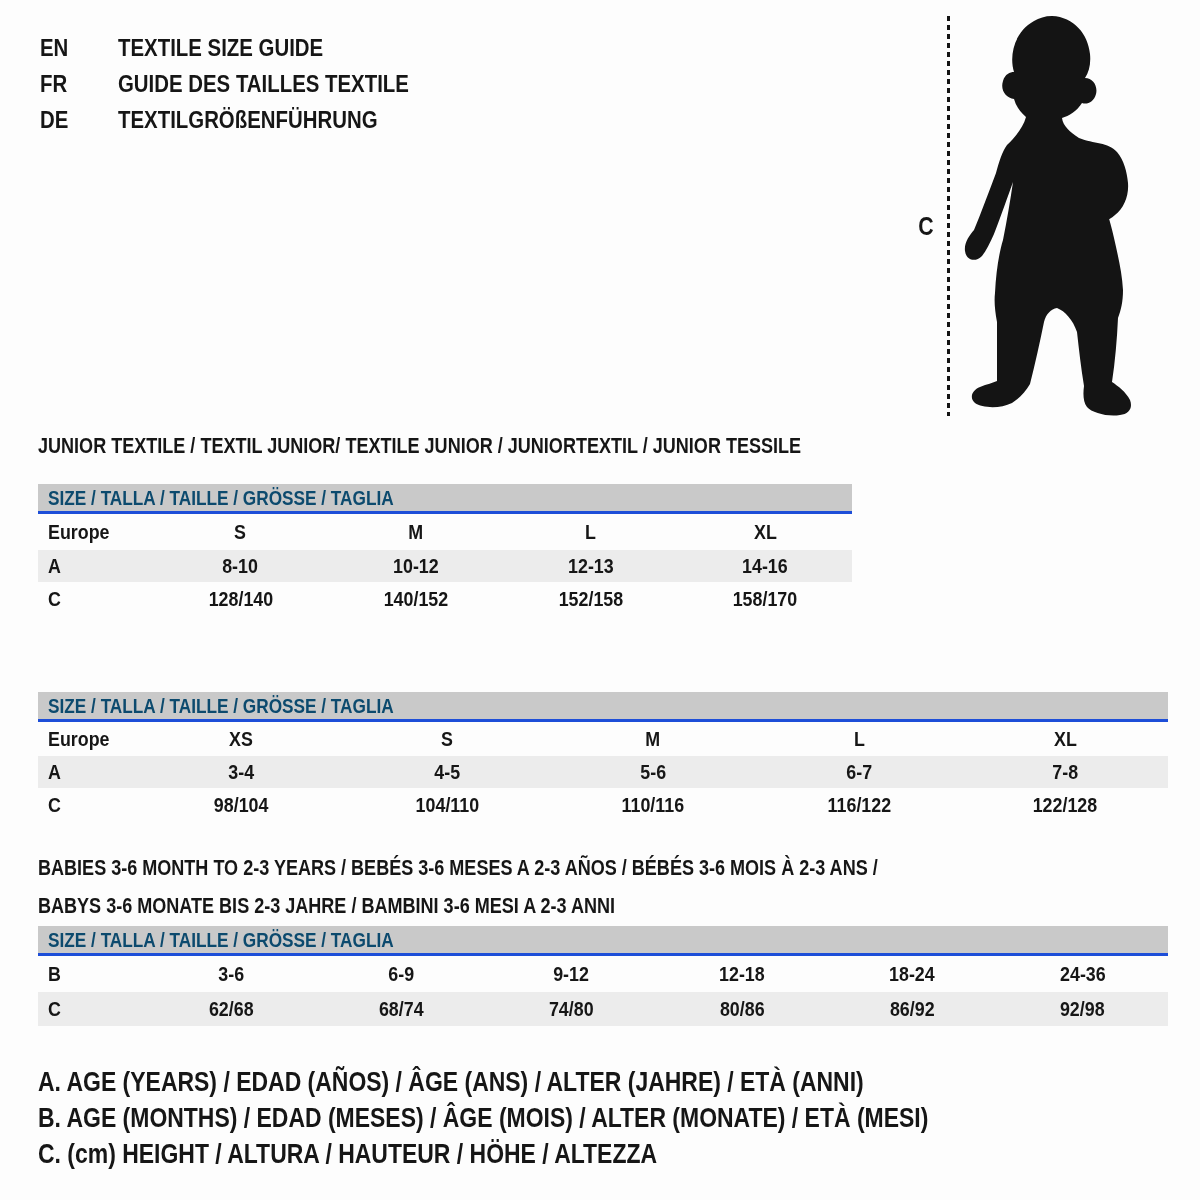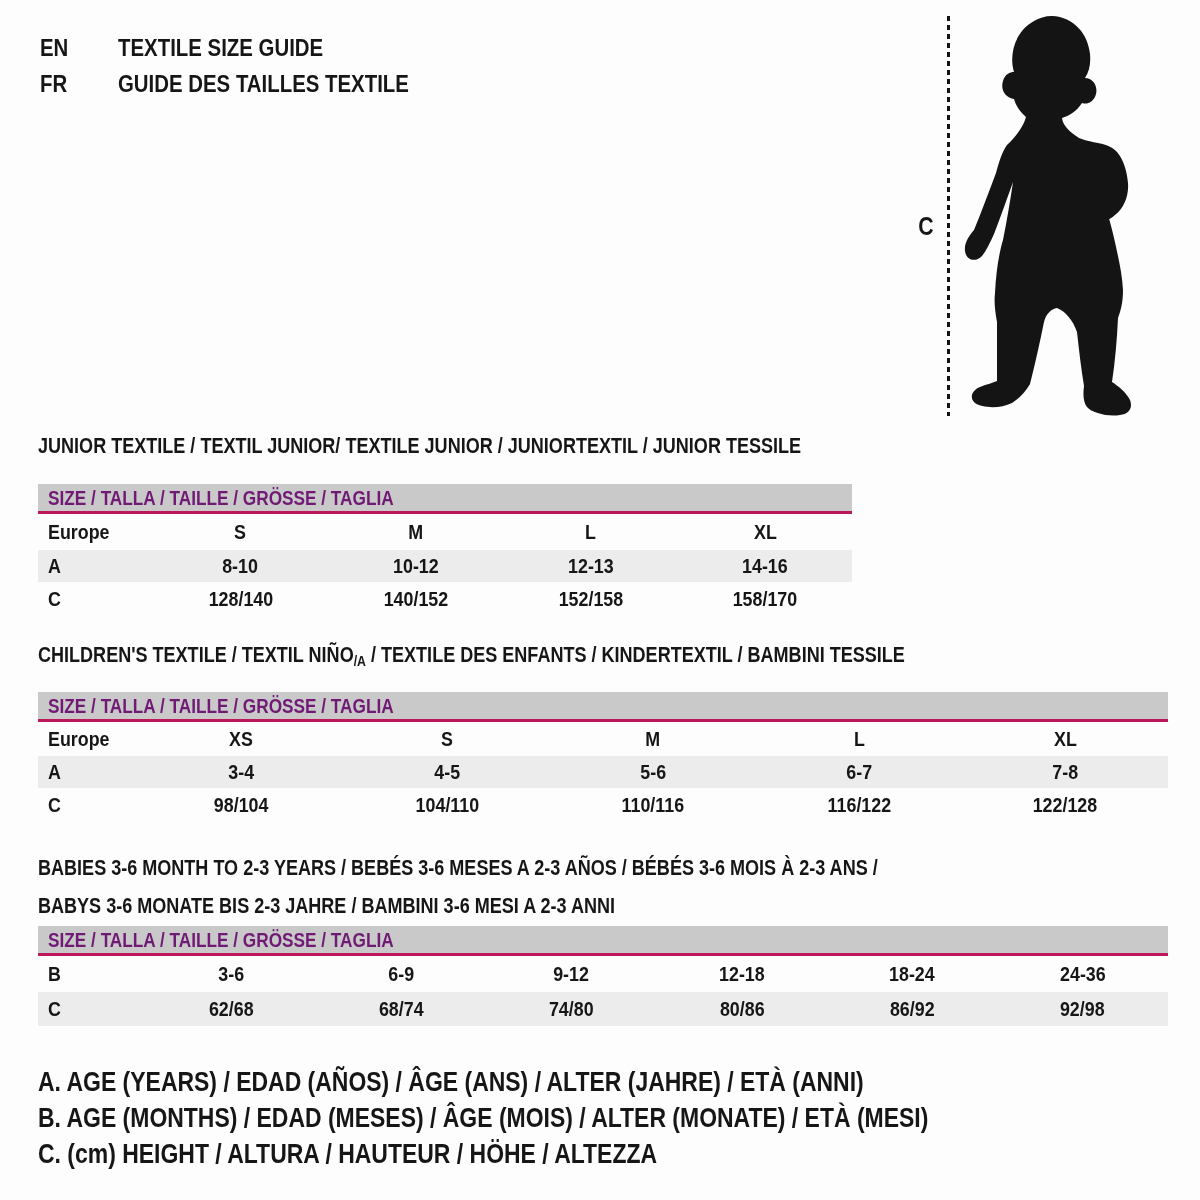--- a/index.html
+++ b/index.html
@@ -29,21 +29,21 @@
   .heading-junior{top:434px;}
   .heading-children{top:643px;}
   .heading-babies{top:849px;line-height:38px;}
   .sub{font-size:15px;vertical-align:-4px;}
 
   
   table.sizetable{position:absolute;border-collapse:collapse;table-layout:fixed;
     font-size:21px;font-weight:bold;color:#161616;}
   table.sizetable td{padding:0;text-align:center;vertical-align:middle;overflow:hidden;}
   table.sizetable td.rowlabel,table.sizetable td.barcell{text-align:left;padding-left:10px;}
-  tr.bar td{background:#c9c9c9;color:#701a75;height:27px;border-bottom:3px solid #be185d;}
+  tr.bar td{background:#c9c9c9;color:#0c4a6e;height:27px;border-bottom:3px solid #1d4ed8;}
   tr.stripe td{background:#ececec;}
   .t-junior{left:38px;top:484px;width:814px;}
   .t-children{left:38px;top:692px;width:1130px;}
   .t-babies{left:38px;top:926px;width:1130px;}
   .r36 td{height:36px;} .r34 td{height:34px;} .r32 td{height:32px;}
 
   
   .legend{position:absolute;left:38px;top:1064px;font-size:28px;}
   .legend-line{height:36px;line-height:36px;}
 </style>
@@ -53,20 +53,24 @@
 <div class="page">
 
   <div class="lang-block">
     <div class="lang-row">
       <span class="lang-code"><span class="condl">EN</span></span>
       <span class="condl">TEXTILE SIZE GUIDE</span>
     </div>
     <div class="lang-row">
       <span class="lang-code"><span class="condl">FR</span></span>
       <span class="condl">GUIDE DES TAILLES TEXTILE</span>
+    </div>
+    <div class="lang-row">
+      <span class="lang-code"><span class="condl">DE</span></span>
+      <span class="condl">TEXTILGRÖßENFÜHRUNG</span>
     </div>
   </div>
 
   <span class="c-label condc">C</span>
   <div class="measure-line"></div>
   <svg class="silhouette" width="200" height="410" viewBox="0 0 200 410" aria-hidden="true">
     <path fill="#141414" d="
       M 100 6
       C 122 7 136 24 138 44
       C 139 54 137 62 133 68
@@ -145,23 +149,20 @@
     <tr class="r34">
       <td class="rowlabel"><span class="condl">C</span></td>
       <td><span class="condc">128/140</span></td>
       <td><span class="condc">140/152</span></td>
       <td><span class="condc">152/158</span></td>
       <td><span class="condc">158/170</span></td>
     </tr>
   </tbody>
     </table>
 
-  <div class="sec-heading heading-children">
-    <span class="cond"><span>CHILDREN'S TEXTILE / TEXTIL NIÑO</span><span class="sub">/A</span><span> / TEXTILE DES ENFANTS / KINDERTEXTIL / BAMBINI TESSILE</span></span>
-  </div>
   <table class="sizetable t-children">
     <colgroup>
         <col style="width:100px">
         <col style="width:206px">
         <col style="width:206px">
         <col style="width:206px">
         <col style="width:206px">
         <col style="width:206px">
       </colgroup>
     <tbody>

